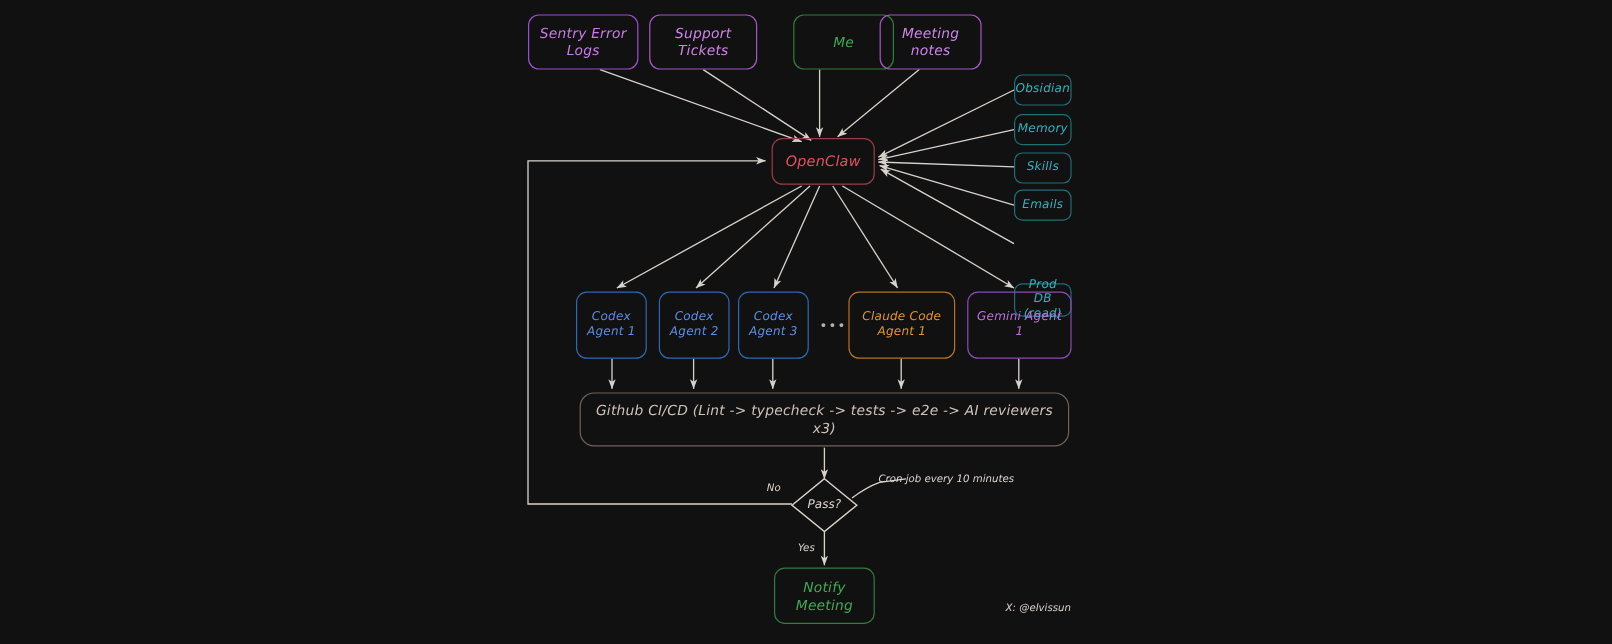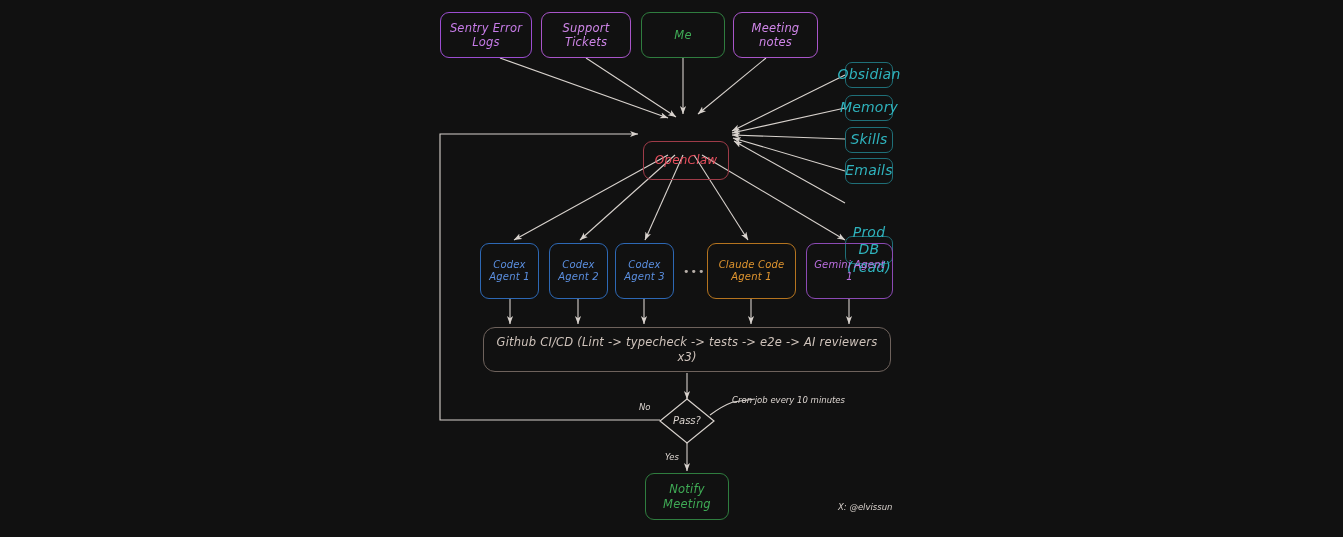--- a/index.html
+++ b/index.html
@@ -45,23 +45,23 @@
   .node .lbl {
     display: block;
     white-space: pre-line;
   }
   
   .src        { font-size: 11.5px; }
   .purple     { border-color: #9b4dd1; color: #c77ce8; }
   .purple2    { border-color: #a855c9; color: #cf86e8; }
   .green      { border-color: #2f7d3f; color: #3faa55; }
   
-  .hub        { border-color: #9e3b48; color: #e8505f; font-size: 12px; margin-top: 26px; }
-  
-  .tool       { border-color: #1f6f78; color: #2fb3bd; font-size: 14px; border-radius: 7px; }
+  .hub        { border-color: #9e3b48; color: #e8505f; font-size: 12px; }
+  
+  .tool       { border-color: #1f6f78; color: #2fb3bd; font-size: 10px; border-radius: 7px; }
   
   .agent      { font-size: 10px; }
   .blue       { border-color: #2d68b5; color: #5b8fe0; }
   .orange     { border-color: #b5741f; color: #e0952f; }
   .magenta    { border-color: #8c4ab5; color: #bb6fe0; }
   
   .pipeline   { border-color: #6e625c; color: #cfc3bb; font-size: 11.5px; border-radius: 12px; }
   
   .telegram   { border-color: #2f7d3f; color: #3faa55; font-size: 11.5px; }
   
@@ -152,21 +152,21 @@
 
     <polygon points="687,399 714,421 687,443 660,421" fill="none" stroke="#d8d2cd" stroke-width="1.2"></polygon>
   </svg>
 
   <div class="node src purple" style="left:440px; top:12px; width:92px; height:46px;">
     <span class="lbl">Sentry Error Logs</span>
   </div>
   <div class="node src purple2" style="left:541px; top:12px; width:90px; height:46px;">
     <span class="lbl">Support Tickets</span>
   </div>
-  <div class="node src green" style="left:641px; top:12px; width:84px; height:46px;">
+  <div class="node src green" style="left:661px; top:12px; width:84px; height:46px;">
     <span class="lbl">Me</span>
   </div>
   <div class="node src purple2" style="left:733px; top:12px; width:85px; height:46px;">
     <span class="lbl">Meeting notes</span>
   </div>
 
   <div class="node hub" style="left:643px; top:115px; width:86px; height:39px;">
     <span class="lbl">OpenClaw</span>
   </div>
 

